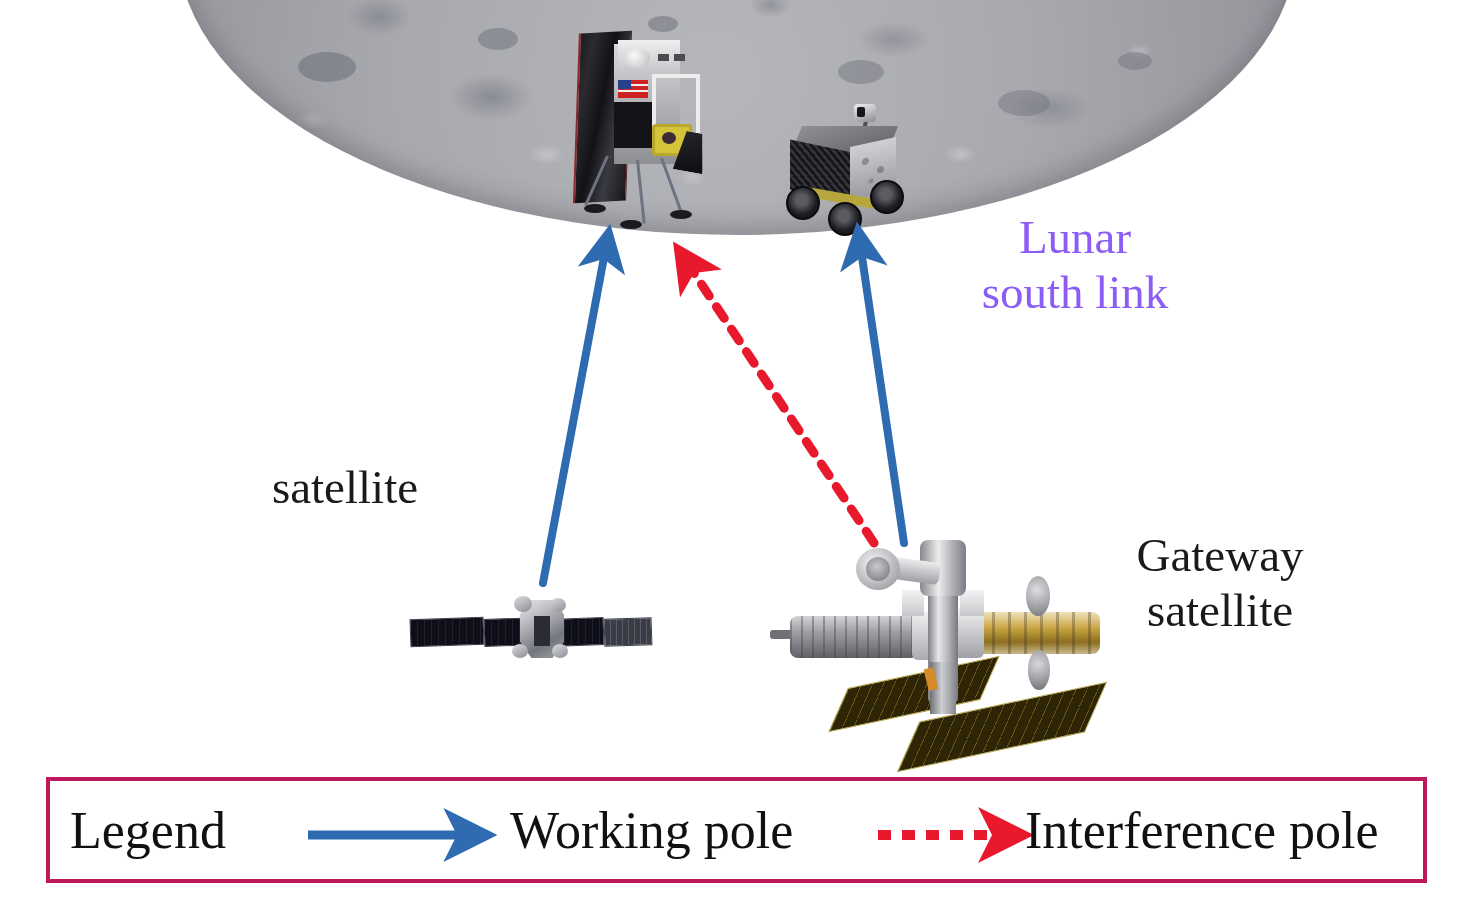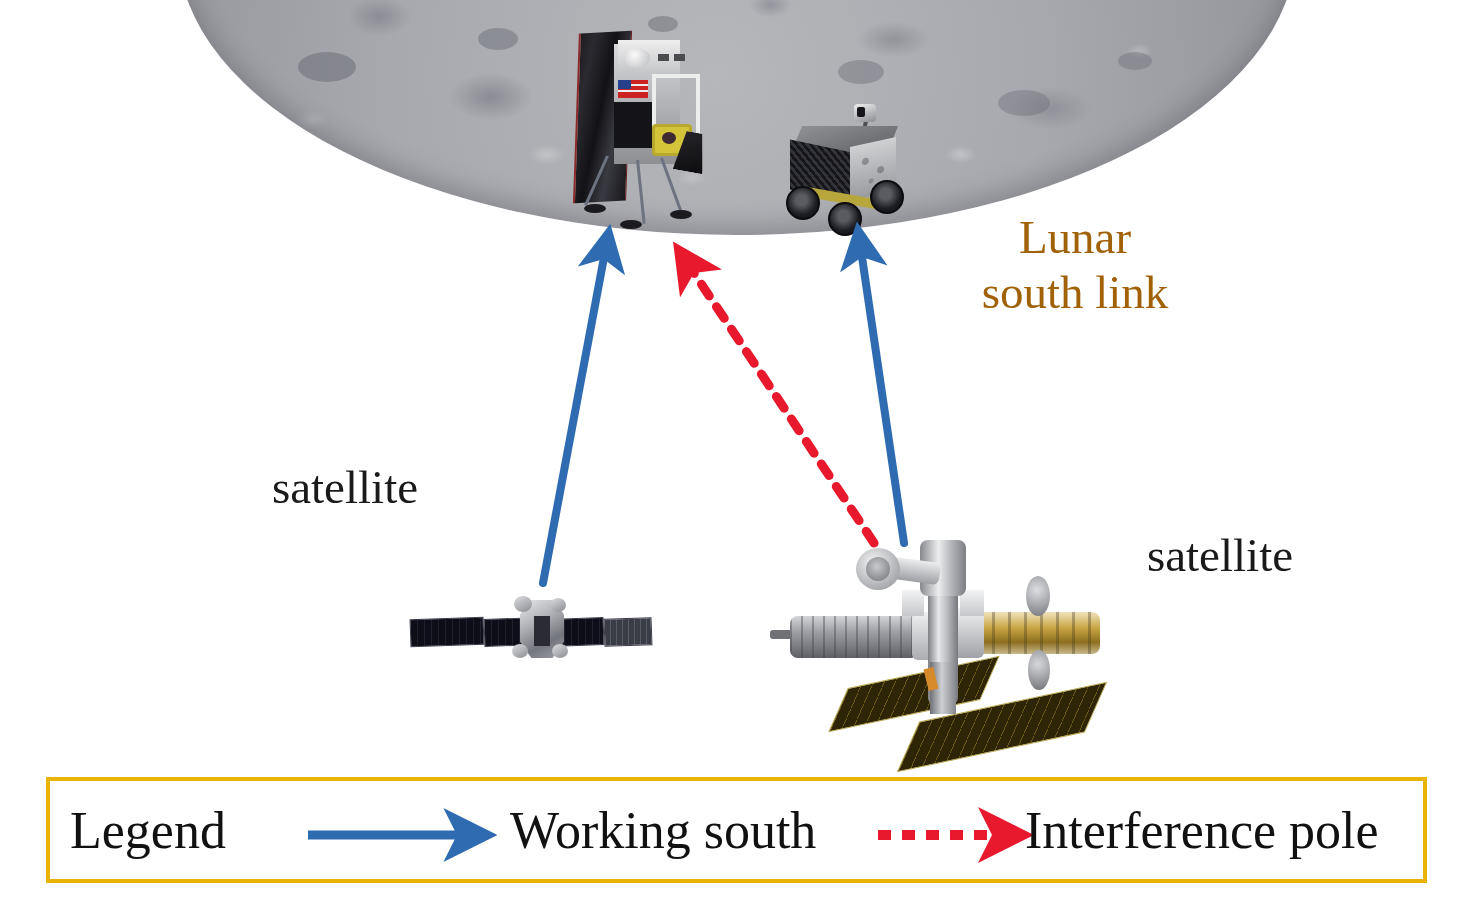--- a/index.html
+++ b/index.html
@@ -124,27 +124,27 @@
   .g-array.a2{left:128px;top:172px;width:186px;height:44px;transform:skewY(-12deg) skewX(-26deg);}
   .g-trunk{position:absolute;left:150px;top:130px;width:26px;height:52px;
            background:linear-gradient(90deg,#6e7075,#cdcfd2 45%,#85878c);}
   .g-orange{position:absolute;left:146px;top:136px;width:10px;height:22px;background:#d68a2a;transform:rotate(-14deg);}
 
   
   svg.links{position:absolute;left:0;top:0;width:1476px;height:912px;pointer-events:none;}
 
   
   .label{position:absolute;font-family:"Liberation Serif",serif;text-align:center;line-height:1.16;}
-  #label-lunar{left:930px;top:210px;width:290px;font-size:47px;color:#a16207;}
+  #label-lunar{left:930px;top:210px;width:290px;font-size:47px;color:#8b5cf6;}
   #label-khon{left:205px;top:460px;width:280px;font-size:47px;color:#1a1a1a;}
   #label-gateway{left:1070px;top:528px;width:300px;font-size:47px;color:#1a1a1a;}
 
   
   .legend-box{position:absolute;left:46px;top:777px;width:1381px;height:106px;
-              box-sizing:border-box;border:4px solid #eab308;background:#fff;}
+              box-sizing:border-box;border:4px solid #be185d;background:#fff;}
   .legend-text{font-family:"Liberation Serif",serif;font-size:52px;color:#111;white-space:nowrap;}
   #legend-title{position:absolute;left:20px;top:20px;}
   #legend-working-label{position:absolute;left:460px;top:20px;}
   #legend-interference-label{position:absolute;left:975px;top:20px;}
   svg.legend-arrows{position:absolute;left:0;top:0;width:1381px;height:106px;}
 </style>
 </head>
 <body>
 
 <div id="stage">
@@ -239,34 +239,35 @@
   </svg>
 
   <div class="label" id="label-lunar">
     <div>Lunar</div>
     <div>south link</div>
   </div>
   <div class="label" id="label-khon">
     <div>satellite</div>
   </div>
   <div class="label" id="label-gateway">
+    <div>Gateway</div>
     <div>satellite</div>
   </div>
 
   <div class="legend-box">
     <svg class="legend-arrows" viewBox="0 0 1381 106">
       <defs>
         <marker id="blueHeadL" markerWidth="6" markerHeight="6" refX="2.4" refY="3" orient="auto">
           <path d="M0,0 L6,3 L0,6 L1.5,3 Z" fill="#2e6bb0"></path>
         </marker>
         <marker id="redHeadL" markerWidth="5.6" markerHeight="5.6" refX="2.2" refY="2.8" orient="auto">
           <path d="M0,0 L5.6,2.8 L0,5.6 L1.4,2.8 Z" fill="#e8192c"></path>
         </marker>
       </defs>
       <line x1="258" y1="54" x2="415" y2="54" stroke="#2e6bb0" stroke-width="9" stroke-linecap="butt" marker-end="url(#blueHeadL)"></line>
       <line x1="828" y1="54" x2="950" y2="54" stroke="#e8192c" stroke-width="10" stroke-linecap="butt" stroke-dasharray="13 11" marker-end="url(#redHeadL)"></line>
     </svg>
     <div class="legend-text" id="legend-title">Legend</div>
-    <div class="legend-text" id="legend-working-label">Working south</div>
+    <div class="legend-text" id="legend-working-label">Working pole</div>
     <div class="legend-text" id="legend-interference-label">Interference pole</div>
   </div>
 
 </div>
 
 </body></html>

